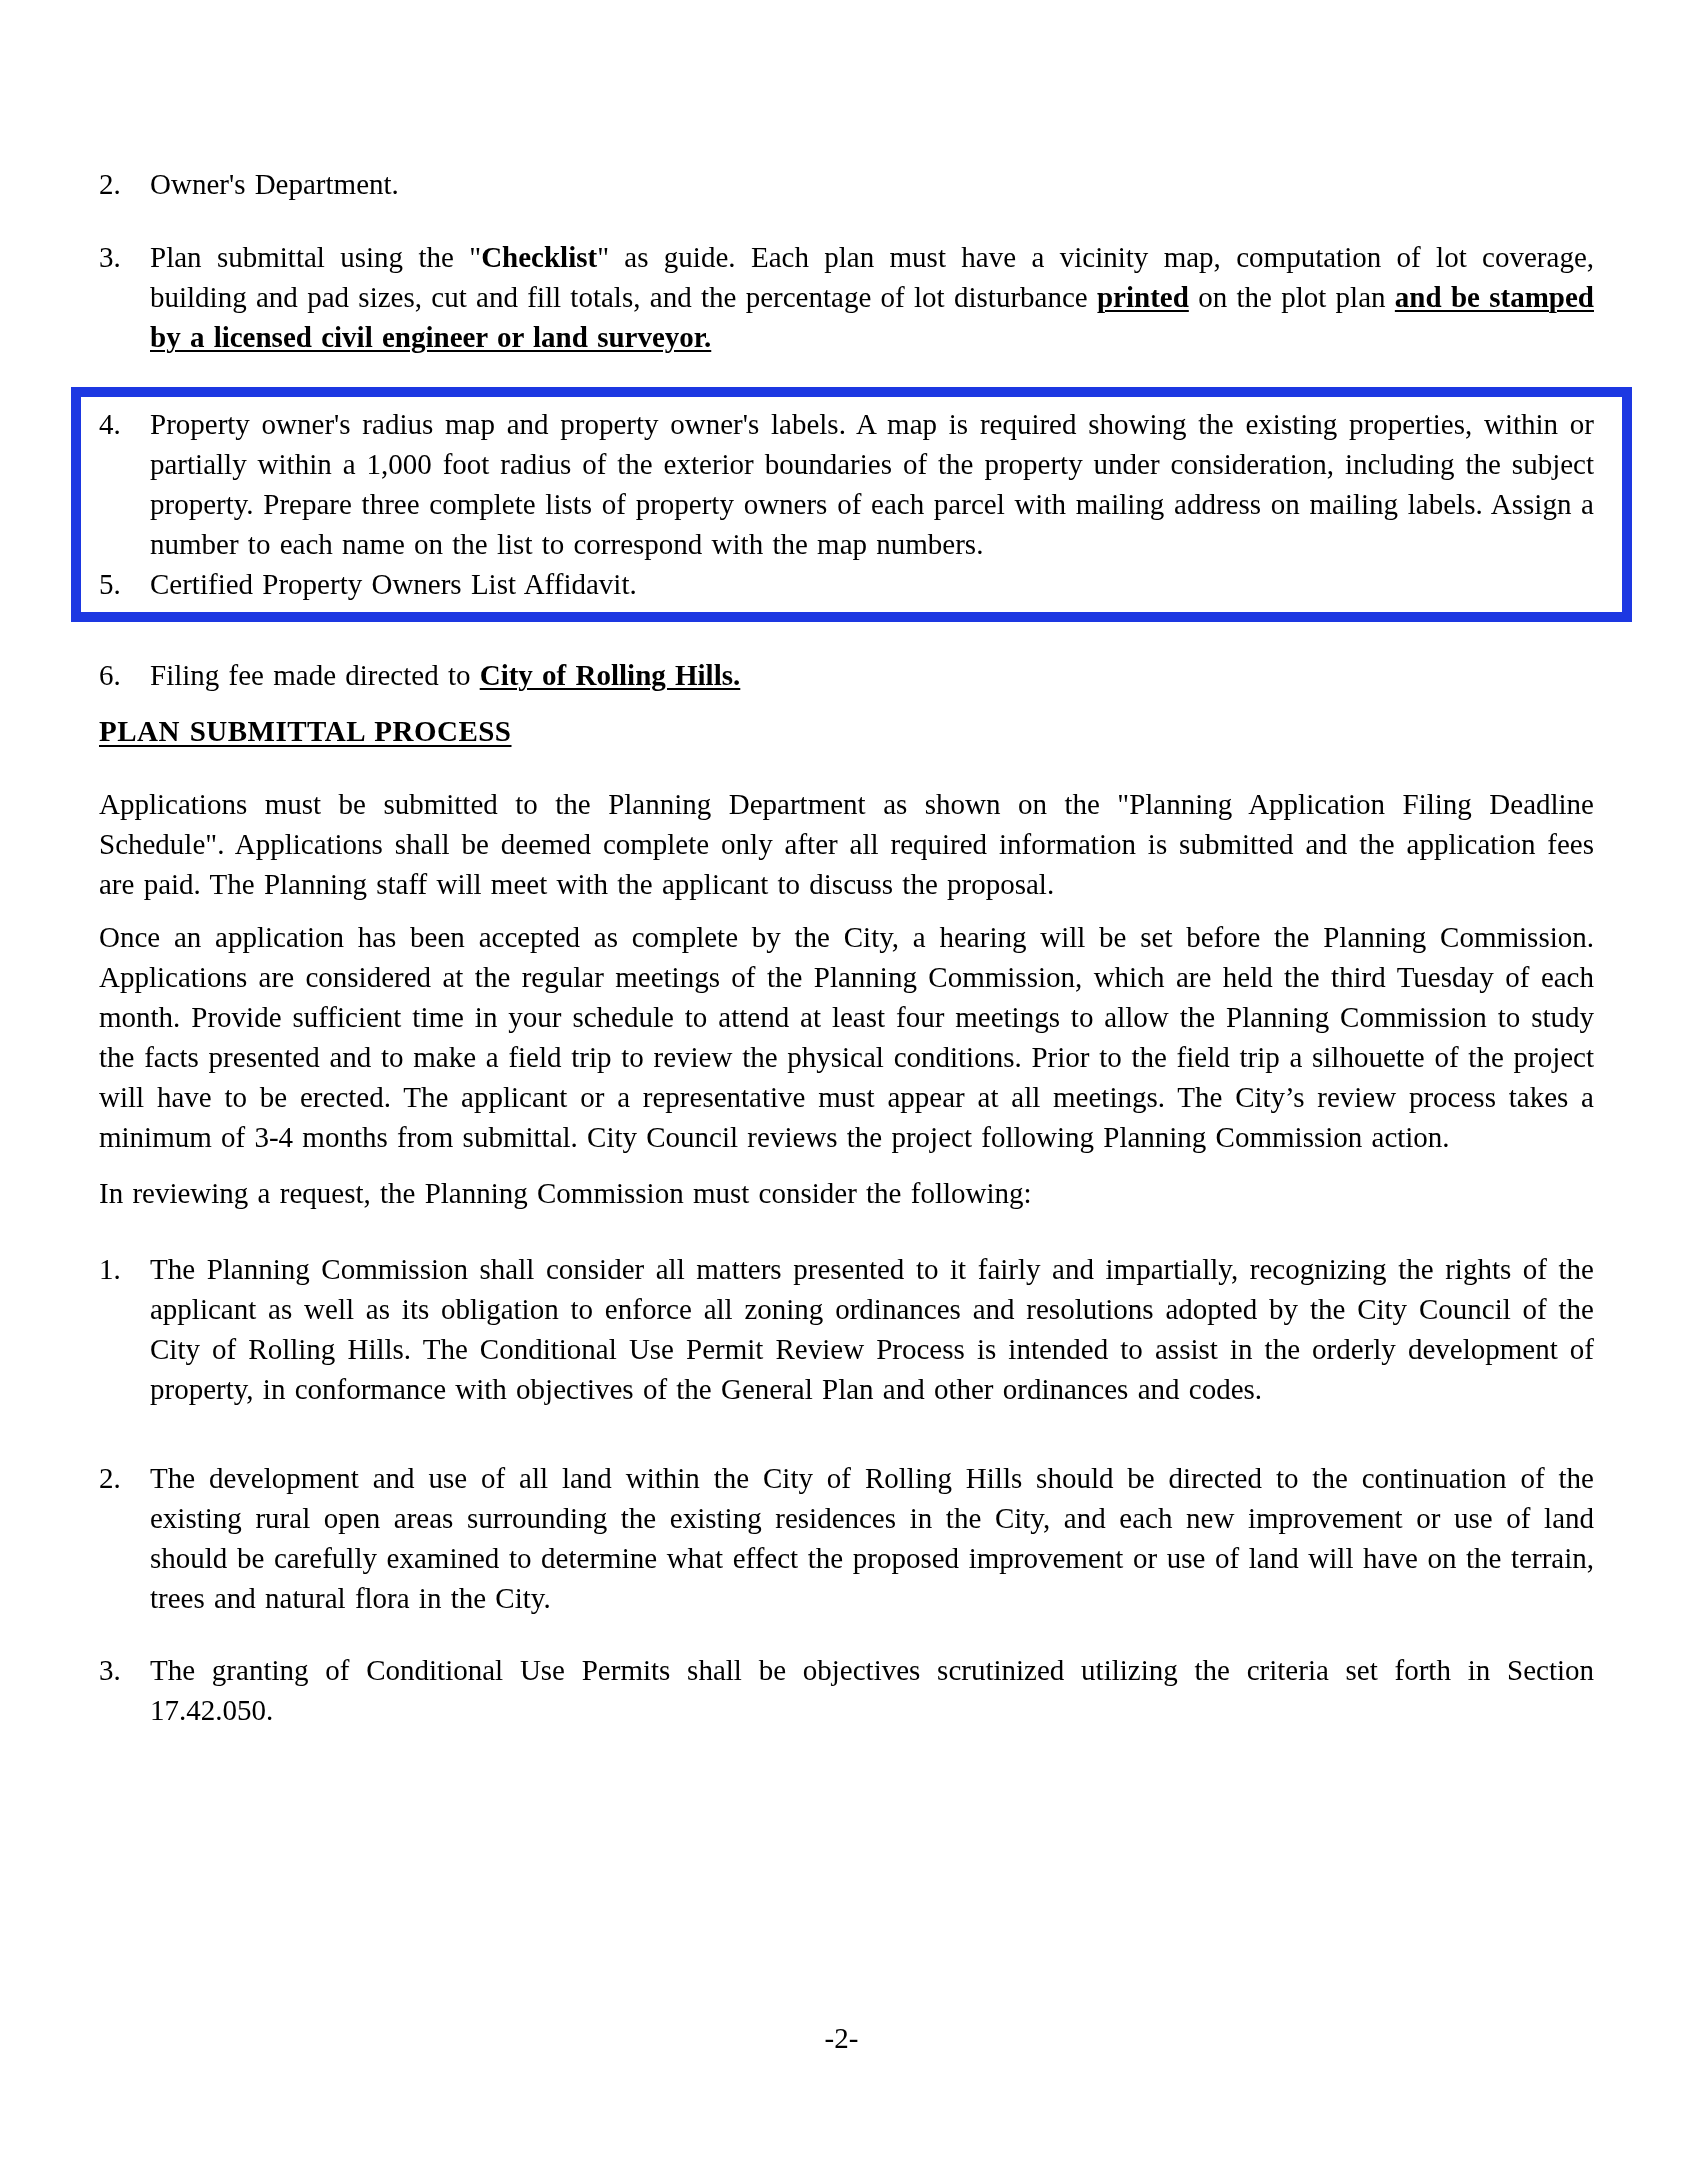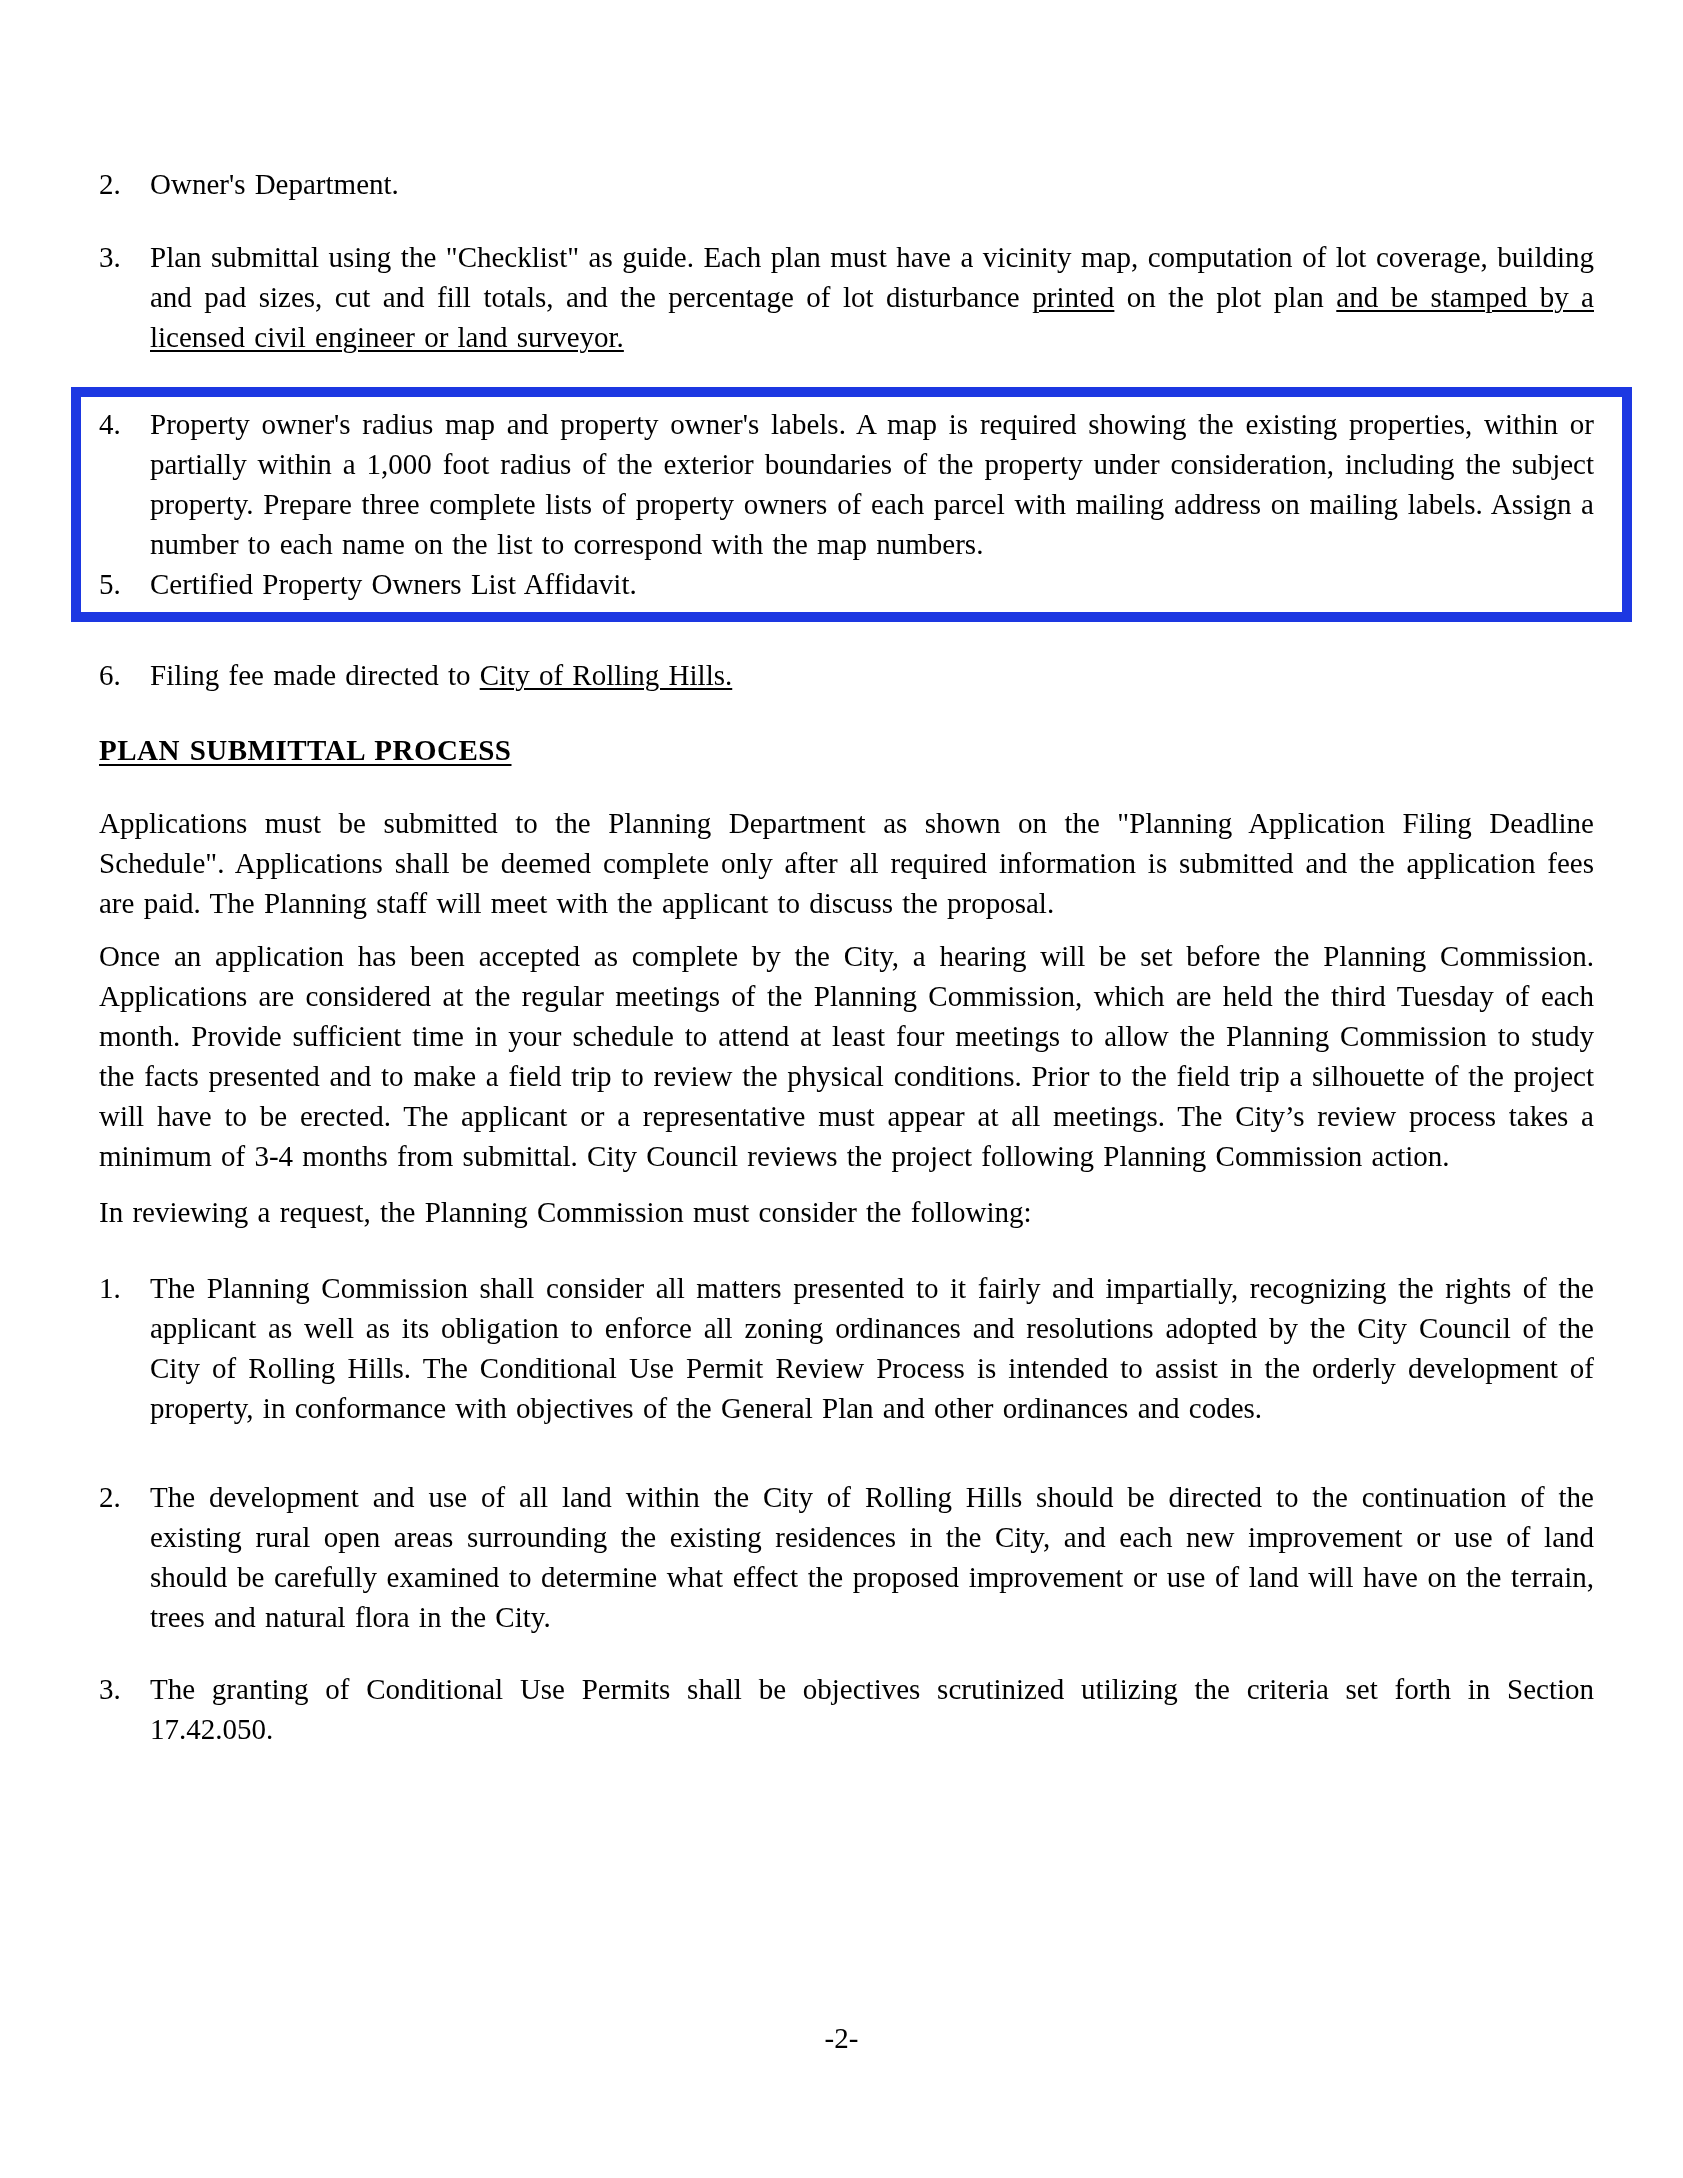--- a/index.html
+++ b/index.html
@@ -33,41 +33,41 @@
   }
   .li .li-text {
     flex: 1 1 auto;
     text-align: justify;
   }
   .mt-item   { margin-top: 33px; }
   .para {
     text-align: justify;
     margin: 0;
   }
-  .b { font-weight: normal; }
+  .b { font-weight: bold; }
   .u {
     text-decoration: underline;
     text-decoration-thickness: 2px;
     text-underline-offset: 3px;
   }
   .heading {
     font-weight: bold;
     text-decoration: underline;
     text-decoration-thickness: 2px;
     text-underline-offset: 4px;
     letter-spacing: 0.5px;
   }
   .highlight-box {
     border: 10px solid var(--highlight-color, #1d38e2);
     margin-left: -28px;
     margin-right: -38px;
     margin-top: 30px;
     padding: 7px 28px 8px 18px;
   }
-  .heading-plan      { margin-top: 35px; }
+  .heading-plan      { margin-top: 16px; }
   .para-1            { margin-top: 33px; }
   .para-2            { margin-top: 13px; }
   .heading-authority { margin-top: 29px; }
   .intro             { margin-top: 16px; text-align: left; }
   .auth-item-1       { margin-top: 36px; }
   .auth-item-2       { margin-top: 49px; }
   .auth-item-3       { margin-top: 32px; }
   .footer {
     position: absolute;
     top: 2018px;

